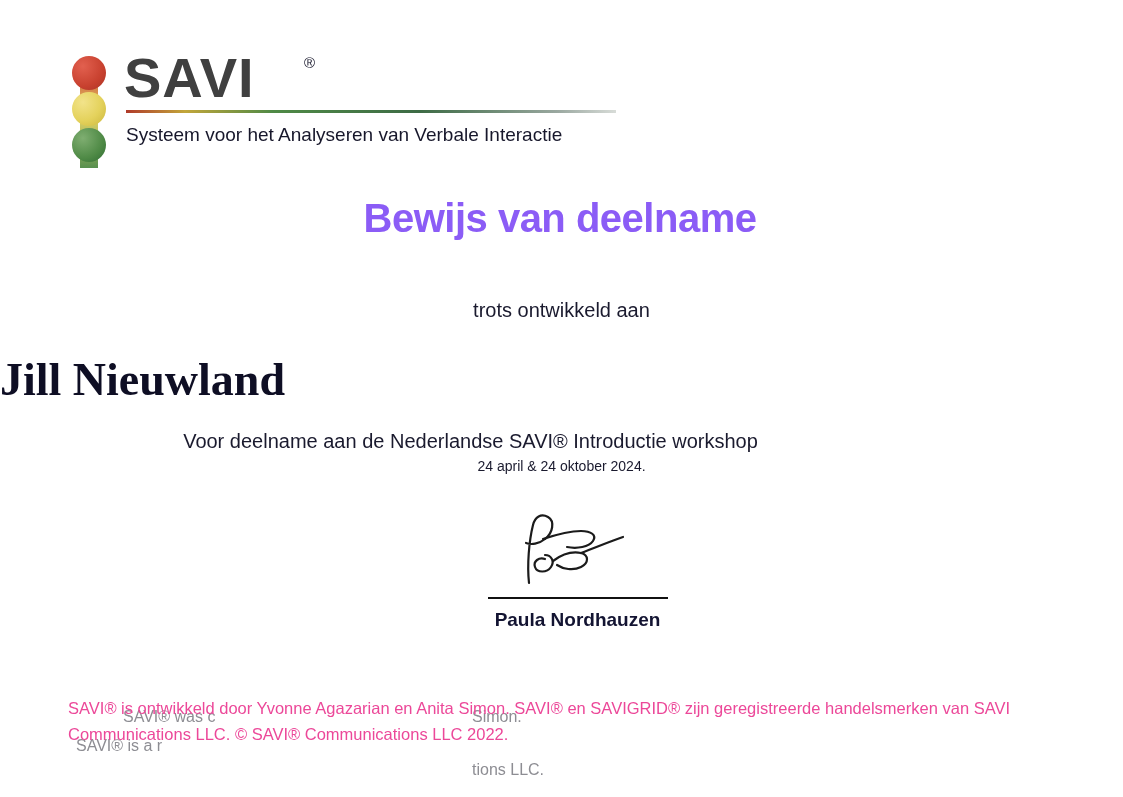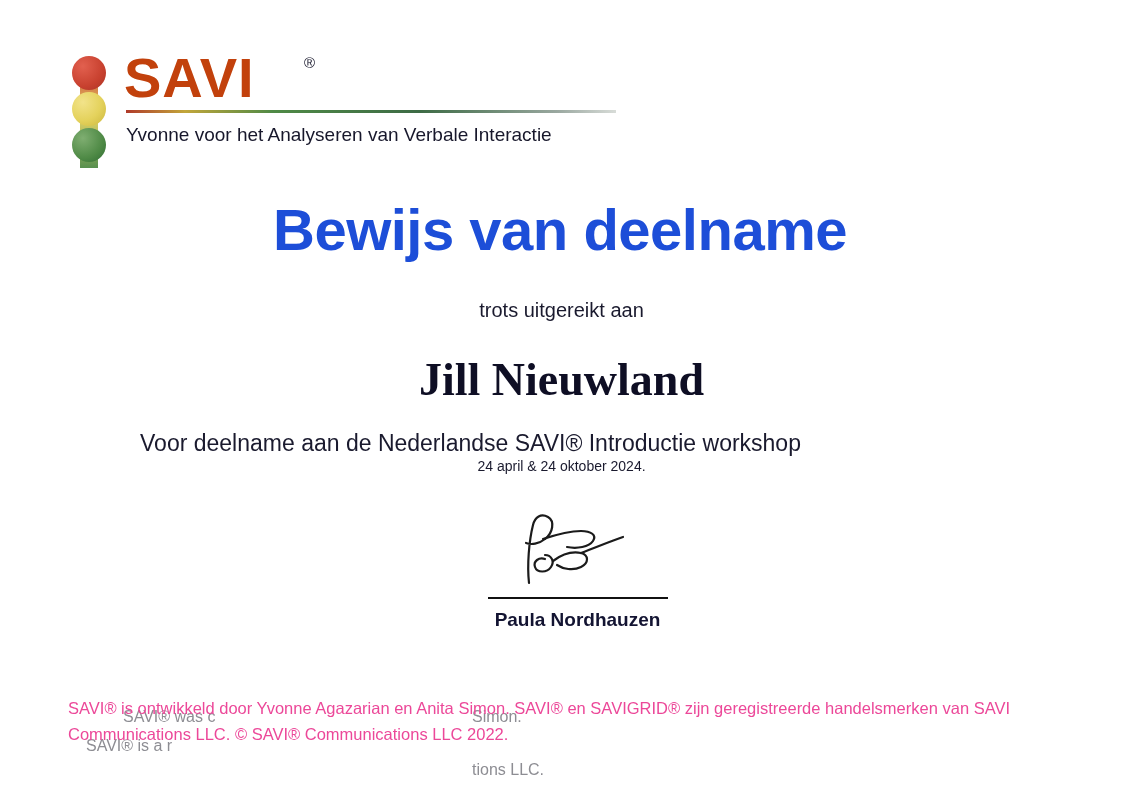--- a/index.html
+++ b/index.html
@@ -60,21 +60,21 @@
     opacity: 0.95;
   }
   .logo-wordmark {
     position: absolute;
     left: 52px;
     top: 2px;
     font-family: "Liberation Sans", sans-serif;
     font-size: 56px;
     font-weight: 700;
     letter-spacing: 1px;
-    color: #c2410c;
+    color: #404040;
     line-height: 1;
   }
   .logo-reg {
     position: absolute;
     left: 232px;
     top: 6px;
     font-size: 15px;
     color: #17172b;
   }
   .logo-rule {
@@ -94,54 +94,54 @@
     white-space: nowrap;
   }
 
   
   .cert-title {
     position: absolute;
     left: 0;
     top: 196px;
     width: 1120px;
     text-align: center;
-    font-size: 58px;
+    font-size: 40px;
     font-weight: 700;
     letter-spacing: -0.5px;
-    color: #1d4ed8;
+    color: #8b5cf6;
   }
   .cert-subtitle {
     position: absolute;
     left: 0;
     top: 299px;
     width: 1123px;
     text-align: center;
     font-size: 20px;
     color: #1a1a2e;
   }
   .recipient-name {
     position: absolute;
     left: 0;
     top: 356px;
     width: 1123px;
-    text-align: center;
+    text-align: left;
     font-family: "Liberation Serif", serif;
     font-size: 46px;
     font-weight: 700;
     line-height: 1.05;
     color: #0e0e24;
     z-index: 3;
   }
   .course-line {
     position: absolute;
     left: 0;
     top: 430px;
     width: 941px;
     text-align: center;
-    font-size: 23px;
+    font-size: 20px;
     color: #1a1a2e;
     z-index: 1;
   }
   .date-line {
     position: absolute;
     left: 0;
     top: 458px;
     width: 1123px;
     text-align: center;
     font-size: 14px;
@@ -199,42 +199,42 @@
     left: 0;
     top: 700px;
     width: 1123px;
     height: 60px;
     z-index: 1;
     color: #8d8d93;
     font-size: 16px;
     pointer-events: none;
   }
   .ghost-1 { position: absolute; left: 78px; top: 8px; margin-left: 45px; }
-  .ghost-2 { position: absolute; left: 86px; top: 37px; }
+  .ghost-2 { position: absolute; left: 76px; top: 37px; }
   .ghost-3 { position: absolute; left: 472px; top: 8px; }
   .ghost-4 { position: absolute; left: 472px; top: 37px; margin-top: 24px; }
 </style>
 </head>
 <body>
 
 <div class="logo-block">
   <div class="logo-dots">
     <div class="logo-bar"></div>
     <div class="dot dot-red"></div>
     <div class="dot dot-yellow"></div>
     <div class="dot dot-green"></div>
   </div>
   <div class="logo-wordmark">SAVI</div>
   <div class="logo-reg">®</div>
   <div class="logo-rule"></div>
-  <div class="logo-tagline">Yvonne voor het Analyseren van Verbale Interactie</div>
+  <div class="logo-tagline">Systeem voor het Analyseren van Verbale Interactie</div>
 </div>
 
 <div class="cert-title">Bewijs van deelname</div>
-<div class="cert-subtitle">trots uitgereikt aan</div>
+<div class="cert-subtitle">trots ontwikkeld aan</div>
 <div class="recipient-name">Jill Nieuwland</div>
 <div class="course-line">Voor deelname aan de Nederlandse SAVI® Introductie workshop</div>
 <div class="date-line">24 april &amp; 24 oktober 2024.</div>
 
 <div class="signature-area">
   <svg class="signature-svg" viewBox="0 0 170 92">
     <g fill="none" stroke="#1b1b1b" stroke-width="2.2" stroke-linecap="round" stroke-linejoin="round">
       <path d="M36 78 C34 60, 36 36, 40 20 C42 12, 48 8, 55 12 C62 16, 60 28, 52 34 C46 39, 38 40, 33 38"></path>
       <path d="M50 34 C62 30, 76 26, 88 26 C98 26, 104 30, 100 36 C96 42, 84 44, 74 42"></path>
       <path d="M52 54 C46 52, 40 56, 42 62 C44 68, 54 68, 58 62 C62 56, 58 50, 52 50"></path>

